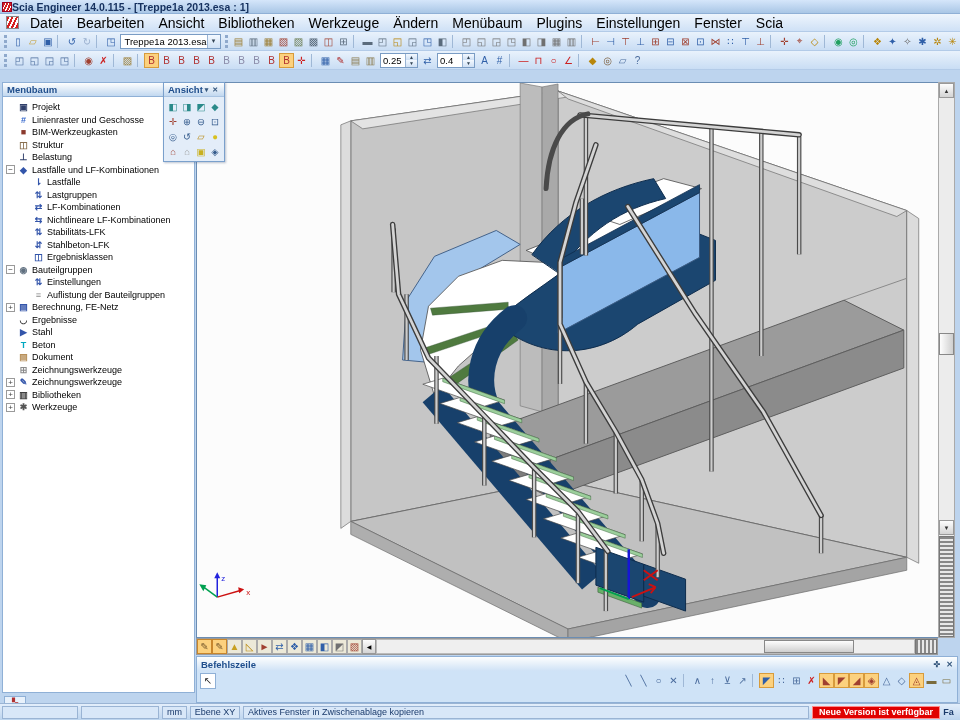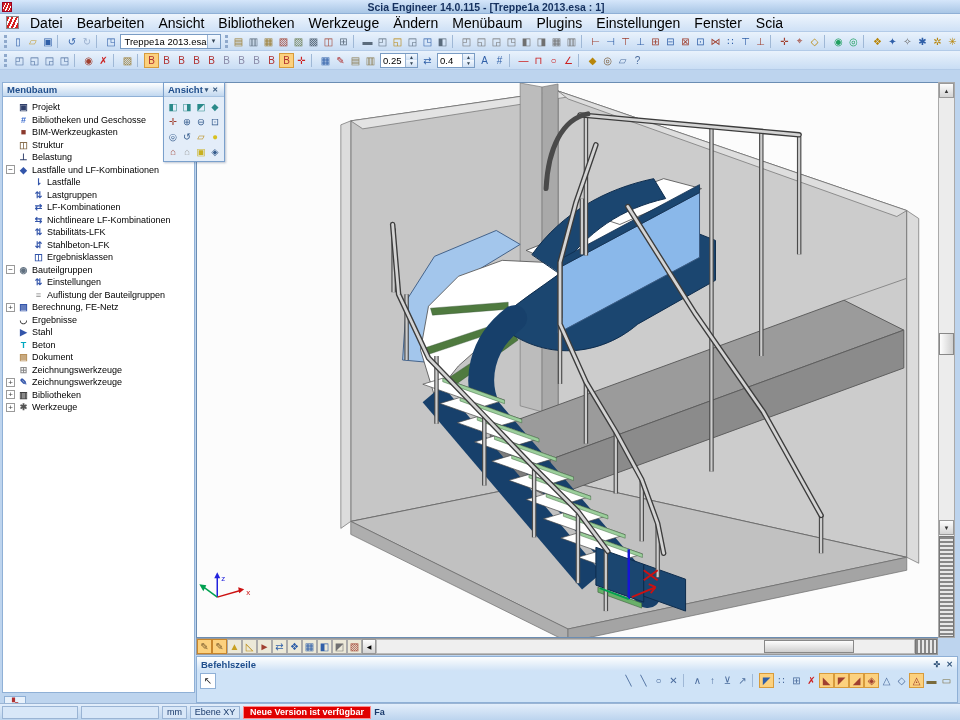--- a/index.html
+++ b/index.html
@@ -1,21 +1,21 @@
 <!DOCTYPE html>
 <html><head>
 <meta charset="utf-8">
 <style>
   *{box-sizing:border-box;margin:0;padding:0}
   html,body{width:960px;height:720px;overflow:hidden}
   body{font-family:"Liberation Sans",sans-serif;background:#bdd4ee;position:relative;font-size:10px;color:#000}
   
   .titlebar{height:14px;background:linear-gradient(#d5e6fa,#a9c6e6);display:flex;align-items:center;border-bottom:1px solid #8fb0d6}
   .titlebar .app-logo{width:10px;height:10px;margin-left:2px;background:repeating-linear-gradient(115deg,#d42020 0 2px,#fff 2px 3px);border:1px solid #902}
-  .title-text{flex:1;text-align:center;font-weight:bold;font-size:10.5px;color:#15305e;white-space:nowrap}
+  .title-text{flex:1;font-weight:bold;font-size:10.5px;color:#15305e;white-space:nowrap}
   .menubar{height:18px;background:linear-gradient(#eef5fd,#cfe1f6);display:flex;align-items:center;border-bottom:1px solid #b3cbe8;padding-left:2px}
   .menu-logo{width:13px;height:13px;margin:0 4px;background:repeating-linear-gradient(115deg,#d42020 0 2px,#fff 2px 4px);border:1px solid #888}
   .menu-item{padding:19px 7px;font-size:14px;cursor:default}
   .toolbar{height:19px;background:linear-gradient(#e9f2fc,#c9ddf4);display:flex;align-items:center;border-bottom:1px solid #b3cbe8;padding-left:2px;white-space:nowrap}
   .grip{width:5px;height:13px;border-left:3px dotted #8fa9cc;margin:0 3px 0 2px}
   .iconrow{display:flex;align-items:center}
   .tb-icon{width:15px;height:15px;display:inline-flex;align-items:center;justify-content:center;font-size:10px;border:1px solid transparent;cursor:default}
   .tb-icon.hl{background:#fcd17e;border-color:#d79b3c}
   .tb-sep{width:5px;height:13px;border-left:1px solid #9fb8d6;margin:0 2px}
   .doc-dropdown{width:108px;height:15px;background:#fff;border:1px solid #7a9cc4;display:flex;align-items:center;font-size:9.5px;padding-left:3px;margin:0 2px}
@@ -411,21 +411,21 @@
   <div class="tree">
 
   <div class="tree-row">
         <span class="exp"></span>
         <span class="t-icon" style="color: rgb(48, 64, 107);">▣</span>
         <span class="t-label">Projekt</span>
       </div>
       <div class="tree-row">
         <span class="exp"></span>
         <span class="t-icon" style="color: rgb(51, 102, 204);">#</span>
-        <span class="t-label">Bibliotheken und Geschosse</span>
+        <span class="t-label">Linienraster und Geschosse</span>
       </div>
       <div class="tree-row">
         <span class="exp"></span>
         <span class="t-icon" style="color: rgb(139, 58, 46);">■</span>
         <span class="t-label">BIM-Werkzeugkasten</span>
       </div>
       <div class="tree-row">
         <span class="exp"></span>
         <span class="t-icon" style="color: rgb(138, 112, 80);">◫</span>
         <span class="t-label">Struktur</span>
@@ -800,20 +800,21 @@
         </span>
       </span>
   </div>
 </div>
 
 <div id="statusbar">
   <span class="sb-cell" style="width:76px"></span>
   <span class="sb-cell" style="width:78px"></span>
   <span class="sb-cell">mm</span>
   <span class="sb-cell" style="width:50px">Ebene XY</span>
+  <span class="sb-cell sb-hint">Aktives Fenster in Zwischenablage kopieren</span>
   <span class="update-badge">Neue Version ist verfügbar</span>
   <span class="sb-cell sb-cut">Fa</span>
 </div>
 
 <div id="palette">
   <div class="panel-header">
     <span>Ansicht</span>
     <span class="p-btn">▾</span>
     <span class="p-btn">✕</span>
   </div>

